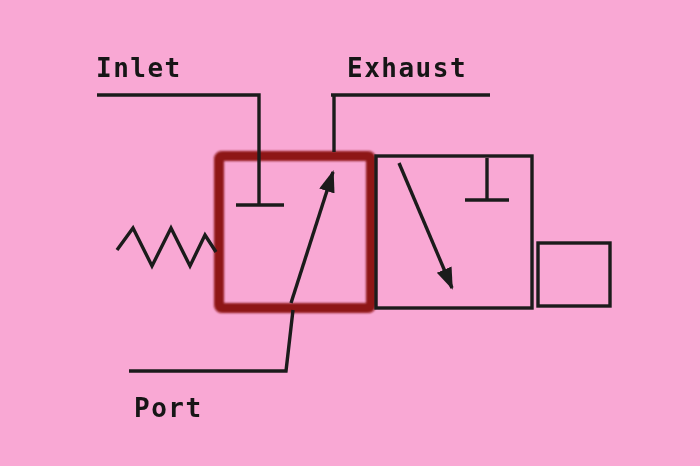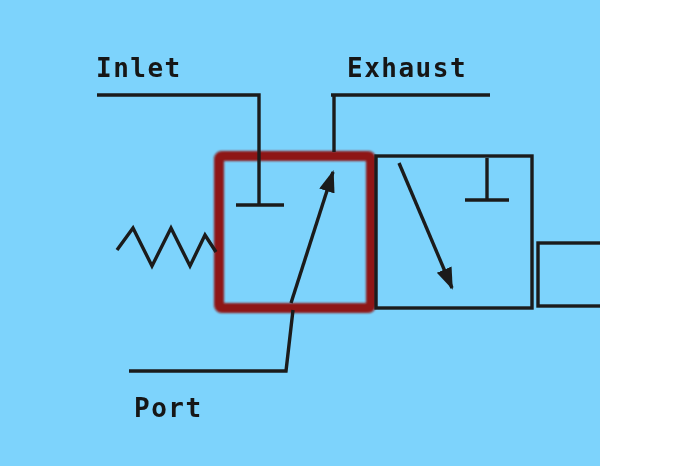--- a/index.html
+++ b/index.html
@@ -2,23 +2,23 @@
 <html><head>
 <meta charset="utf-8">
 <style>
   html, body {
     margin: 0;
     padding: 0;
     background: #ffffff;
   }
   .canvas {
     position: relative;
-    width: 600px;
+    width: 700px;
     height: 466px;
-    background: #7dd3fc;
+    background: #f9a8d4;
     overflow: hidden;
     font-family: "DejaVu Sans Mono", monospace;
   }
   svg {
     display: block;
   }
   .schematic-line {
     stroke: #1b1b1b;
     stroke-width: 3.4;
     fill: none;

